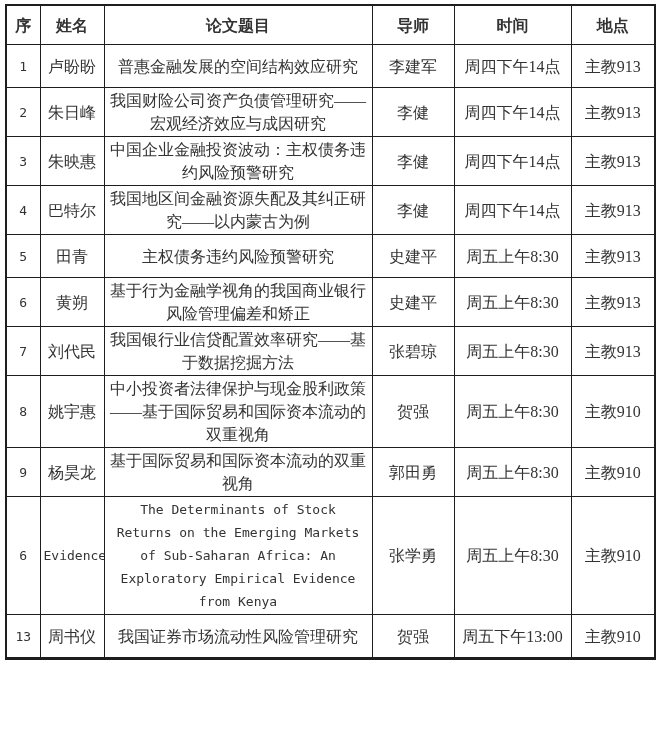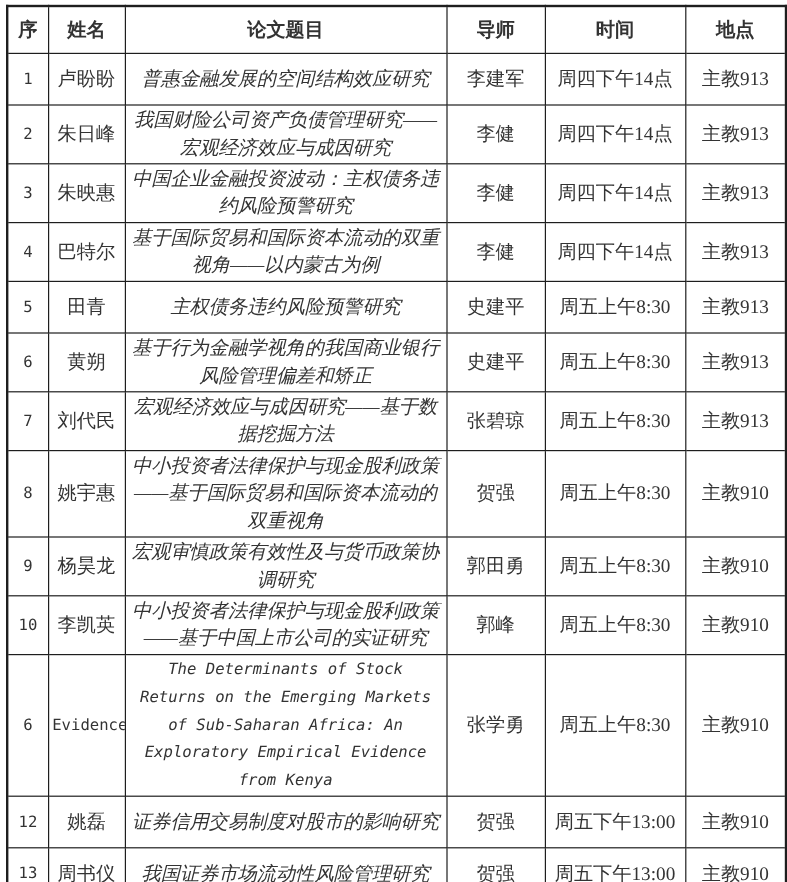--- a/index.html
+++ b/index.html
@@ -36,21 +36,21 @@
   .schedule td {
     height: 40px;
     font-weight: normal;
   }
   .w-no      { width: 34px; }
   .w-name    { width: 64px; }
   .w-title   { width: 268px; }
   .w-advisor { width: 82px; }
   .w-time    { width: 117px; }
   .w-loc     { width: 84px; }
-  .c-title { white-space: pre-line; font-style: italic; }
+  .c-title { white-space: pre-line; }
   td.latin {
     font-family: "DejaVu Sans Mono", "Liberation Mono", monospace;
     font-size: 13px;
     word-break: normal;
   }
 </style>
 </head>
 <body>
 
 <table class="schedule">
@@ -93,21 +93,21 @@
     <td class="c-no latin">3</td>
     <td class="c-name">朱映惠</td>
     <td class="c-title">中国企业金融投资波动：主权债务违约风险预警研究</td>
     <td class="c-advisor">李健</td>
     <td class="c-time">周四下午14点</td>
     <td class="c-loc">主教913</td>
   </tr>
       <tr>
     <td class="c-no latin">4</td>
     <td class="c-name">巴特尔</td>
-    <td class="c-title">基于国际贸易和国际资本流动的双重视角——以内蒙古为例</td>
+    <td class="c-title">我国地区间金融资源失配及其纠正研究——以内蒙古为例</td>
     <td class="c-advisor">李健</td>
     <td class="c-time">周四下午14点</td>
     <td class="c-loc">主教913</td>
   </tr>
       <tr>
     <td class="c-no latin">5</td>
     <td class="c-name">田青</td>
     <td class="c-title">主权债务违约风险预警研究</td>
     <td class="c-advisor">史建平</td>
     <td class="c-time">周五上午8:30</td>
@@ -117,70 +117,54 @@
     <td class="c-no latin">6</td>
     <td class="c-name">黄朔</td>
     <td class="c-title">基于行为金融学视角的我国商业银行风险管理偏差和矫正</td>
     <td class="c-advisor">史建平</td>
     <td class="c-time">周五上午8:30</td>
     <td class="c-loc">主教913</td>
   </tr>
       <tr>
     <td class="c-no latin">7</td>
     <td class="c-name">刘代民</td>
-    <td class="c-title">宏观经济效应与成因研究——基于数据挖掘方法</td>
+    <td class="c-title">我国银行业信贷配置效率研究——基于数据挖掘方法</td>
     <td class="c-advisor">张碧琼</td>
     <td class="c-time">周五上午8:30</td>
     <td class="c-loc">主教913</td>
   </tr>
       <tr>
     <td class="c-no latin">8</td>
     <td class="c-name">姚宇惠</td>
     <td class="c-title">中小投资者法律保护与现金股利政策——基于国际贸易和国际资本流动的双重视角</td>
     <td class="c-advisor">贺强</td>
     <td class="c-time">周五上午8:30</td>
     <td class="c-loc">主教910</td>
   </tr>
       <tr>
     <td class="c-no latin">9</td>
     <td class="c-name">杨昊龙</td>
-    <td class="c-title">宏观审慎政策有效性及与货币政策协调研究</td>
+    <td class="c-title">基于国际贸易和国际资本流动的双重视角</td>
     <td class="c-advisor">郭田勇</td>
-    <td class="c-time">周五上午8:30</td>
-    <td class="c-loc">主教910</td>
-  </tr>
-      <tr>
-    <td class="c-no latin">10</td>
-    <td class="c-name">李凯英</td>
-    <td class="c-title">中小投资者法律保护与现金股利政策——基于中国上市公司的实证研究</td>
-    <td class="c-advisor">郭峰</td>
     <td class="c-time">周五上午8:30</td>
     <td class="c-loc">主教910</td>
   </tr>
       <tr>
     <td class="c-no latin">6</td>
     <td class="c-name latin">Evidence</td>
     <td class="c-title latin">The Determinants of Stock
 Returns on the Emerging Markets
 of Sub-Saharan Africa: An
 Exploratory Empirical Evidence
 from Kenya</td>
     <td class="c-advisor">张学勇</td>
     <td class="c-time">周五上午8:30</td>
     <td class="c-loc">主教910</td>
   </tr>
       <tr>
-    <td class="c-no latin">12</td>
-    <td class="c-name">姚磊</td>
-    <td class="c-title">证券信用交易制度对股市的影响研究</td>
-    <td class="c-advisor">贺强</td>
-    <td class="c-time">周五下午13:00</td>
-    <td class="c-loc">主教910</td>
-  </tr>
-      <tr>
     <td class="c-no latin">13</td>
     <td class="c-name">周书仪</td>
     <td class="c-title">我国证券市场流动性风险管理研究</td>
     <td class="c-advisor">贺强</td>
     <td class="c-time">周五下午13:00</td>
     <td class="c-loc">主教910</td>
   </tr>
     </tbody>
 </table>
 

